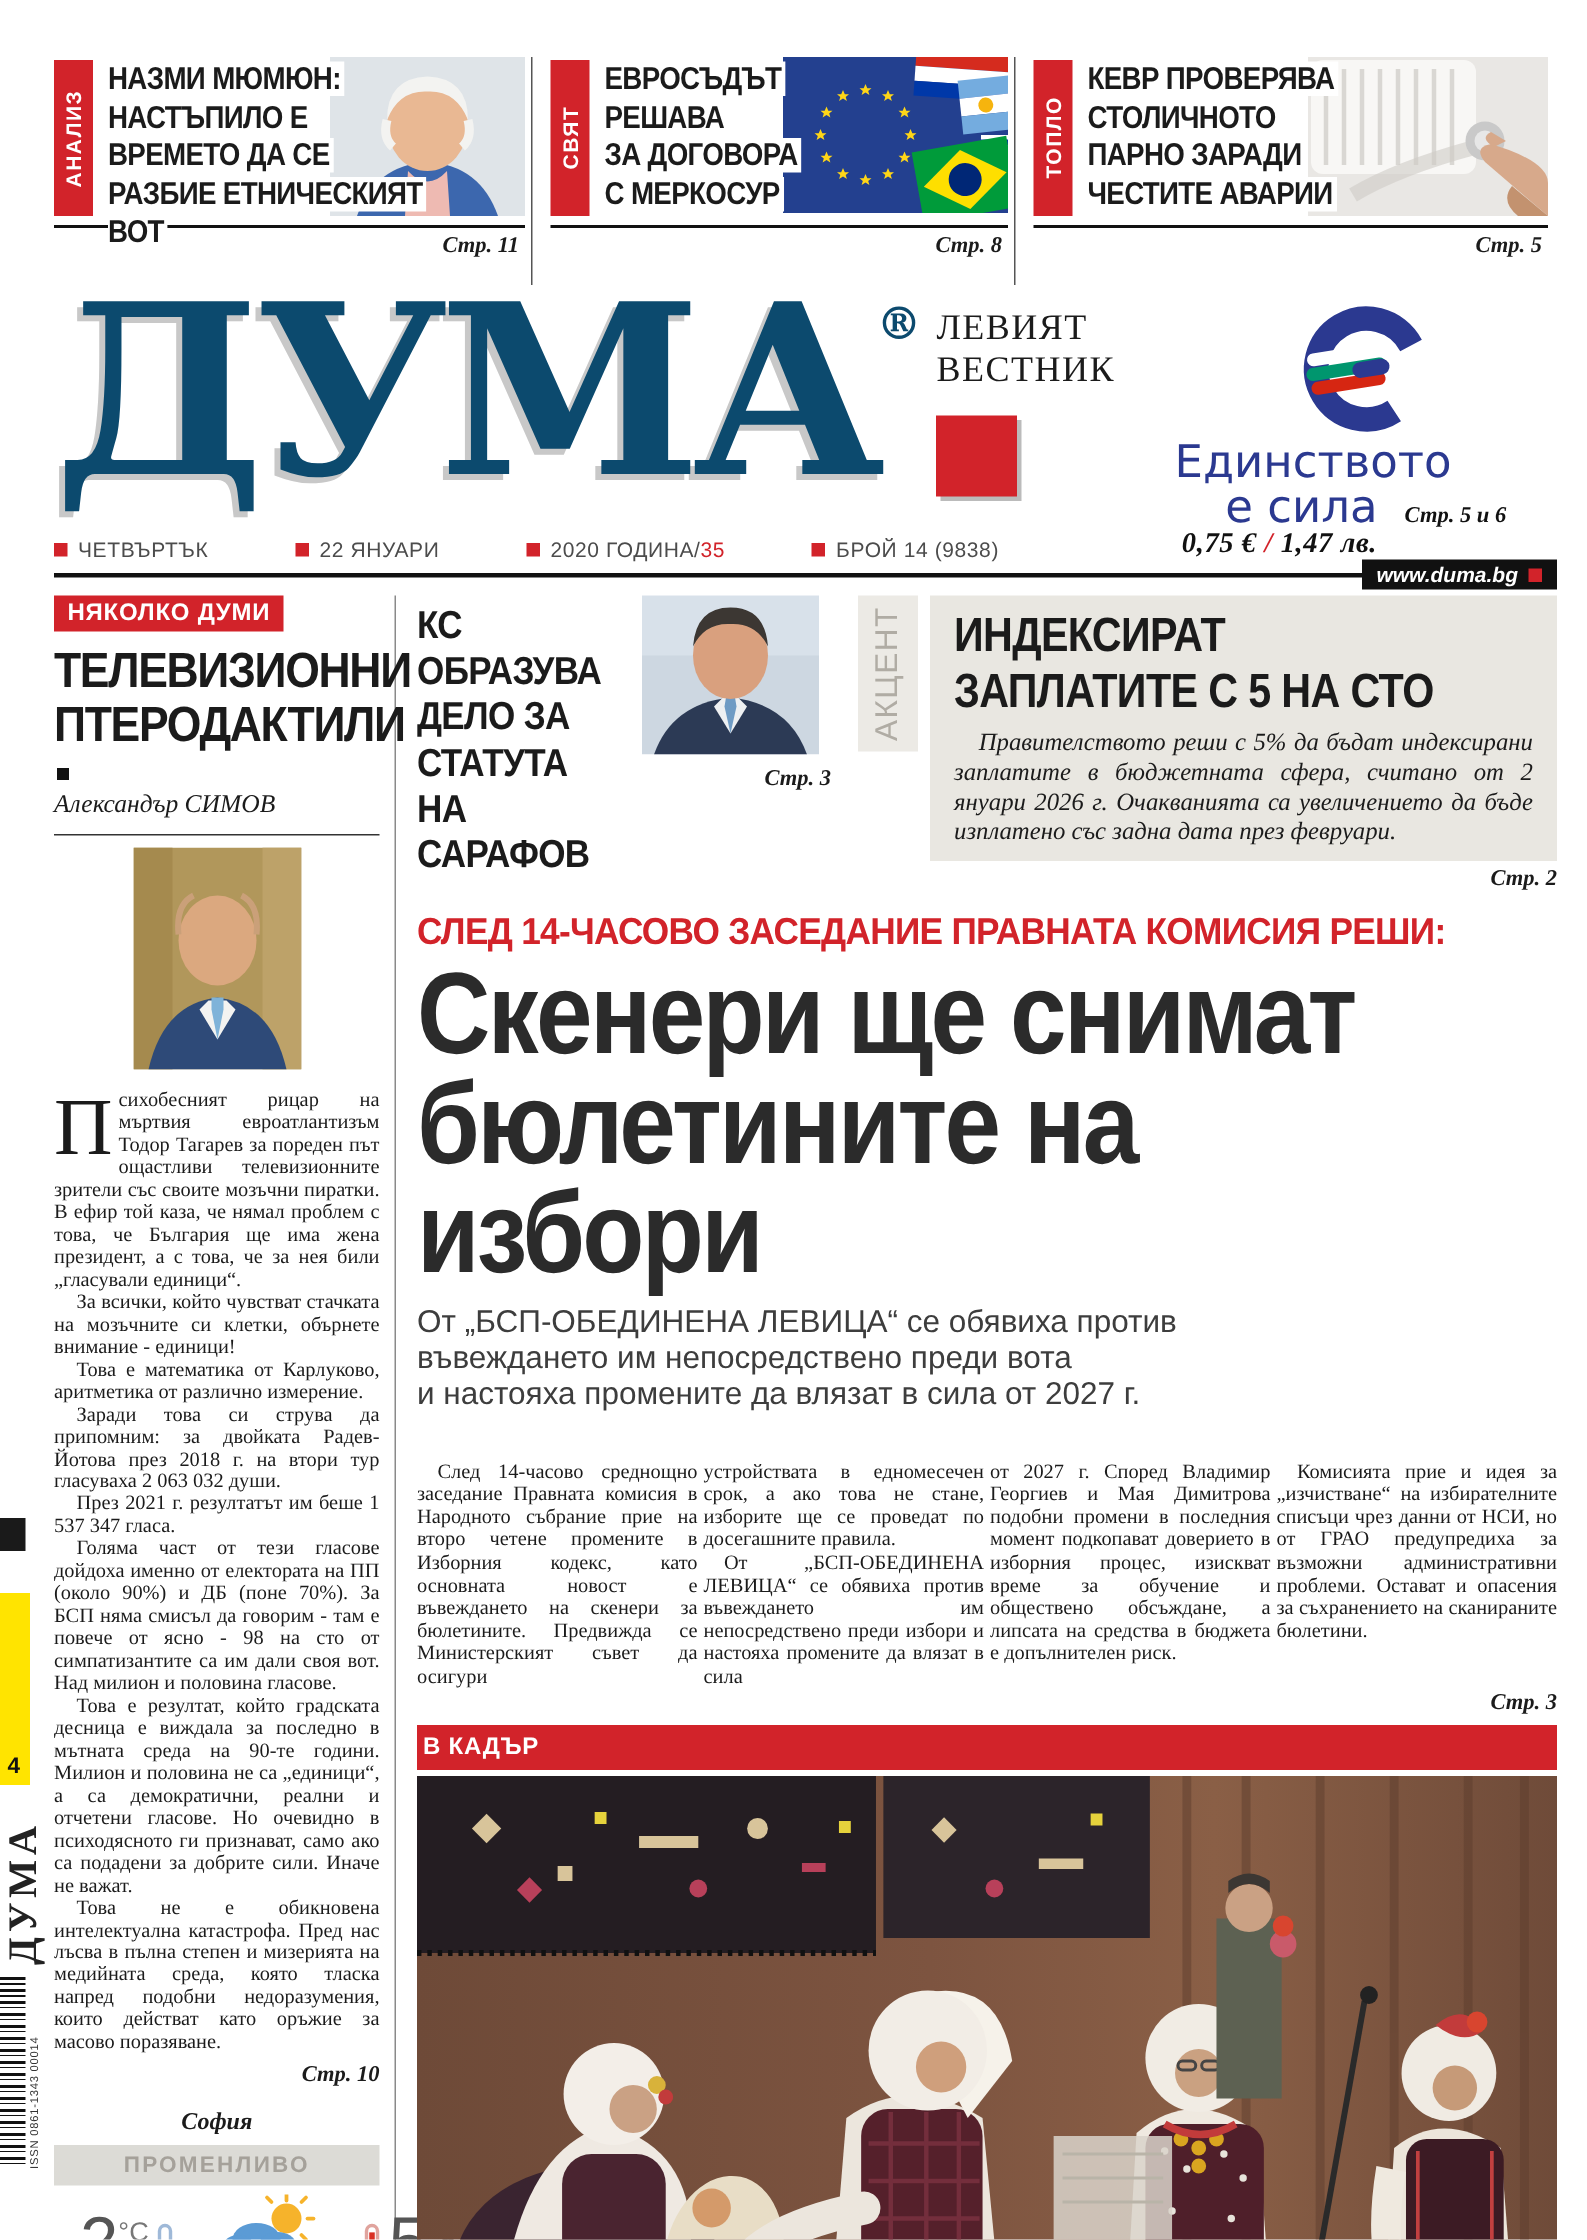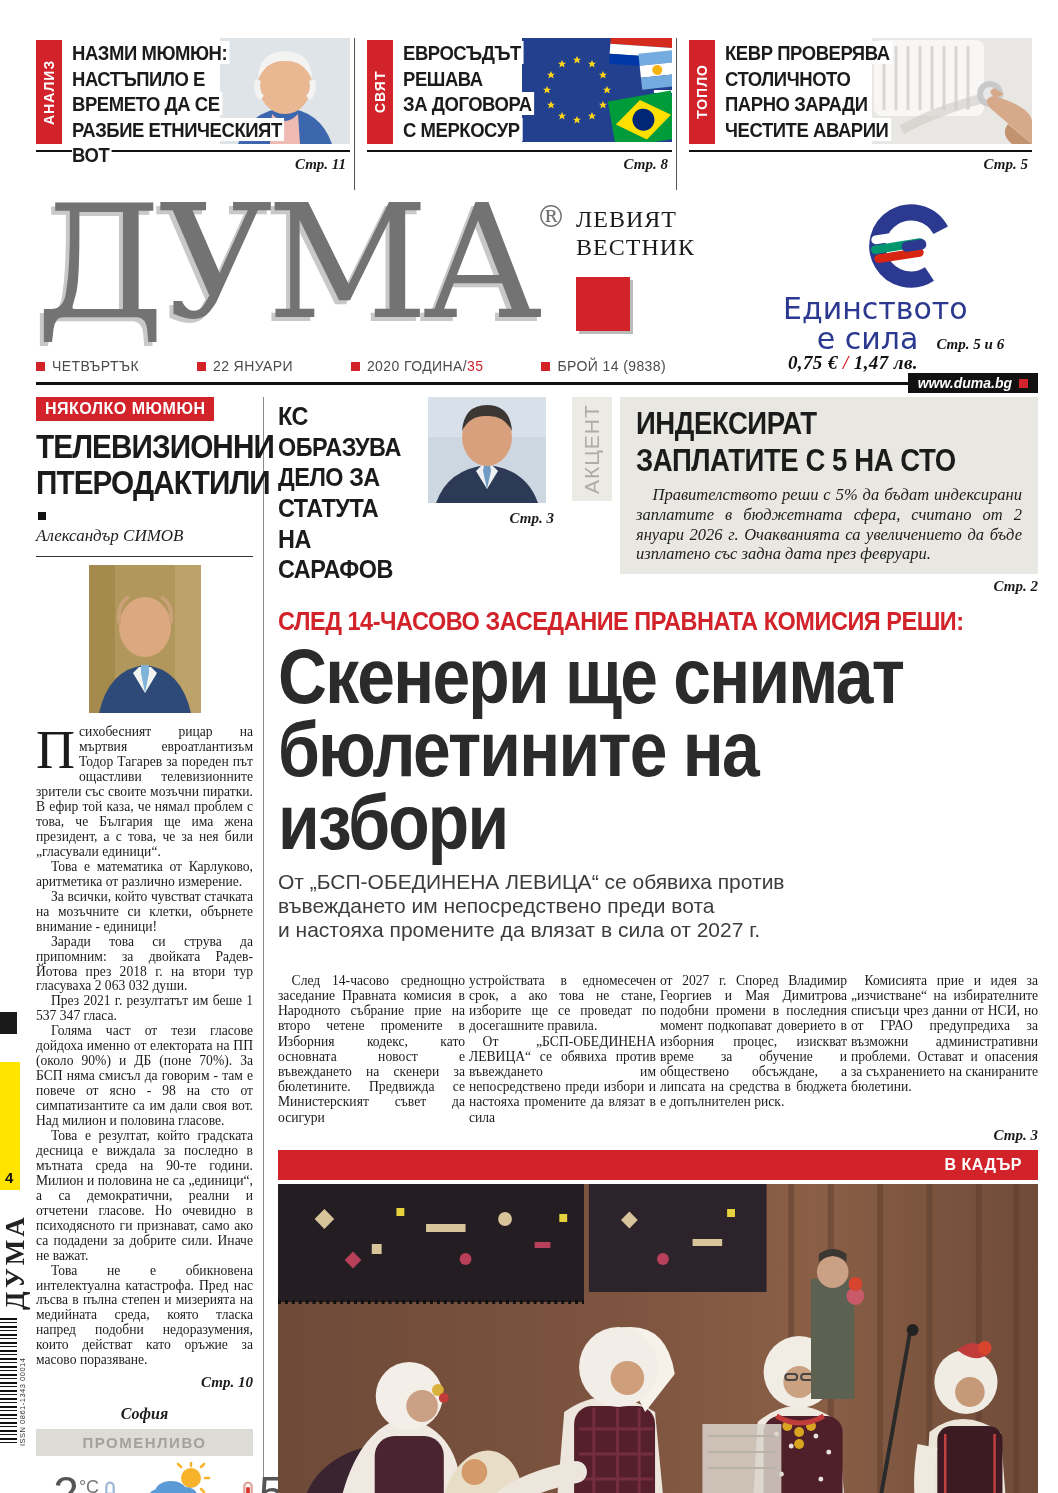--- a/index.html
+++ b/index.html
@@ -26,22 +26,22 @@
             font-family:"Liberation Sans",sans-serif; font-weight:bold; font-size:21px;
             line-height:1.22; letter-spacing:-0.5px; transform:scaleX(0.88); transform-origin:left top; }
   .t-head .hl { white-space:pre-line; background:#fff; padding:0 3px 0 0;
                 -webkit-box-decoration-break:clone; box-decoration-break:clone; }
   .t-rule { position:absolute; left:0; right:4px; top:112px; border-top:2px solid #111; }
   .teaser-2 .t-rule, .teaser-3 .t-rule { left:12px; }
   .t-page { position:absolute; right:8px; top:118px; font-weight:bold; font-style:italic; font-size:15px; }
 
   
   .masthead { display:flex; margin-top:6px; height:152px; }
-  .logo { font-family:"DejaVu Serif", serif; font-weight:normal; font-size:158px; line-height:0.84;
-          letter-spacing:-6px; color:#737373; text-shadow:-4px 4px 0 #c8c8c8; }
+  .logo { font-family:"DejaVu Serif", serif; font-weight:bold; font-size:158px; line-height:0.84;
+          letter-spacing:-6px; color:#0c4a6e; text-shadow:-4px 4px 0 #c8c8c8; }
   .logo .reg { font-size:30px; letter-spacing:0; vertical-align:top; position:relative; top:8px; text-shadow:none; }
   .tagcol { margin-left:10px; padding-top:10px; }
   .tagline { font-family:"Liberation Serif",serif; font-size:24px; letter-spacing:1px;
              white-space:pre-line; line-height:1.15; }
   .redsq-big { width:54px; height:54px; background:#d2232a; margin-top:16px; box-shadow:3px 3px 0 #bbb; }
   .promo { margin-left:auto; width:255px; text-align:left; padding-top:2px; }
   .promo svg { display:block; margin:0 auto; }
   .promo-t { font-family:"DejaVu Sans",sans-serif; color:#2b3990; font-size:30px; line-height:1.0; }
   .promo-row2 { display:flex; align-items:baseline; justify-content:center; gap:18px; }
   .promo-page { font-family:"Liberation Serif",serif; font-weight:bold; font-style:italic; font-size:15px; color:#111; }
@@ -113,22 +113,22 @@
   .mainhead { font-family:"Liberation Sans",sans-serif; font-weight:bold; color:#2b2b2b;
               font-size:77px; line-height:0.95; letter-spacing:-2px; transform:scaleX(0.88);
               transform-origin:left top; margin-top:4px; }
   .subhead { font-family:"Liberation Sans",sans-serif; font-size:21px; line-height:1.16; color:#3d3d3d;
              margin-top:10px; white-space:pre-line; }
   .cols { display:flex; gap:4px; margin-top:30px; }
   .col { flex:1; font-size:13.6px; line-height:1.12; text-align:justify; white-space:pre-line; }
   .story-page { text-align:right; font-weight:bold; font-style:italic; font-size:15px; margin-top:2px; }
 
   
-  .banner { background:#d2232a; color:#fff; text-align:right; font-family:"Liberation Sans",sans-serif;
-            font-weight:bold; font-size:16px; letter-spacing:0.5px; padding:6px 16px; margin-top:6px; }
+  .banner { background:#d2232a; color:#fff; text-align:left; font-family:"Liberation Sans",sans-serif;
+            font-weight:bold; font-size:16px; letter-spacing:0.5px; padding:6px 4px; margin-top:6px; }
   .folkwrap { margin-top:4px; }
   .folkwrap svg { display:block; width:100%; height:372px; }
 
   
   .spine { position:absolute; left:0; top:1012px; width:30px; }
   .spine-black { width:17px; height:22px; background:#1a1a1a; }
   .spine-yellow { width:20px; height:128px; background:#ffe400; margin-top:28px; position:relative; }
   .spine-yellow span { position:absolute; bottom:4px; left:5px; font-family:"Liberation Sans",sans-serif;
                        font-weight:bold; font-size:15px; color:#111; }
   .spine-title { writing-mode:vertical-rl; transform:rotate(180deg); font-family:"Liberation Serif",serif;
@@ -302,42 +302,42 @@
   <div class="webline">
     <span class="weblabel">
         <span>www.duma.bg</span>
         <span class="sq"></span>
       </span>
   </div>
 
   <div class="bodygrid">
 
     <aside class="leftcol">
-      <span class="badge">НЯКОЛКО МЮМЮН</span>
+      <span class="badge">НЯКОЛКО ДУМИ</span>
       <div class="op-title">ТЕЛЕВИЗИОННИ
 ПТЕРОДАКТИЛИ</div>
       <div class="op-bullet"></div>
       <div class="op-author">Александър СИМОВ</div>
       <div class="op-hr"></div>
       <div class="op-photo">
         <svg width="112" height="148" viewBox="0 0 112 148">
           <rect width="112" height="148" fill="#b1975b"></rect>
           <rect x="0" y="0" width="26" height="148" fill="#a58a4e"></rect>
           <rect x="86" y="0" width="26" height="148" fill="#bda269"></rect>
           <path d="M10 148 Q20 104 56 100 Q92 104 102 148Z" fill="#2e4a78"></path>
           <path d="M44 108 L56 128 L68 108 L62 102 L50 102Z" fill="#f3f3f1"></path>
           <path d="M52 108 L56 128 L60 108 L60 100 L52 100Z" fill="#7fb3d9"></path>
           <ellipse cx="56" cy="62" rx="26" ry="30" fill="#dba87f"></ellipse>
           <path d="M30 58 q-2 -20 10 -26 M82 58 q2 -20 -10 -26" stroke="#caa079" stroke-width="4" fill="none"></path>
         </svg>
       </div>
       <div class="op-body">
         <p class="first"><span class="dropcap">П</span><span>сихобесният рицар на мъртвия евроатлантизъм Тодор Тагарев за пореден път ощастливи телевизионните зрители със своите мозъчни пиратки. В ефир той каза, че нямал проблем с това, че България ще има жена президент, а с това, че за нея били „гласували единици“.</span></p>
+        <p>За всички, който чувстват стачката на мозъчните си клетки, обърнете внимание - единици!</p>
         <p>Това е математика от Карлуково, аритметика от различно измерение.</p>
-        <p>За всички, който чувстват стачката на мозъчните си клетки, обърнете внимание - единици!</p>
         <p>Заради това си струва да припомним: за двойката Радев-Йотова през 2018 г. на втори тур гласуваха 2 063 032 души.</p>
         <p>През 2021 г. резултатът им беше 1 537 347 гласа.</p>
         <p>Голяма част от тези гласове дойдоха именно от електората на ПП (около 90%) и ДБ (поне 70%). За БСП няма смисъл да говорим - там е повече от ясно - 98 на сто от симпатизантите са им дали своя вот. Над милион и половина гласове.</p>
         <p>Това е резултат, който градската десница е виждала за последно в мътната среда на 90-те години. Милион и половина не са „единици“, а са демократични, реални и отчетени гласове. Но очевидно в психодясното ги признават, само ако са подадени за добрите сили. Иначе не важат.</p>
         <p>Това не е обикновена интелектуална катастрофа. Пред нас лъсва в пълна степен и мизерията на медийната среда, която тласка напред подобни недоразумения, които действат като оръжие за масово поразяване.</p>
       </div>
       <div class="op-page">Стр. 10</div>
 
       <div class="city">София</div>
       <div class="cond-bar">ПРОМЕНЛИВО</div>

